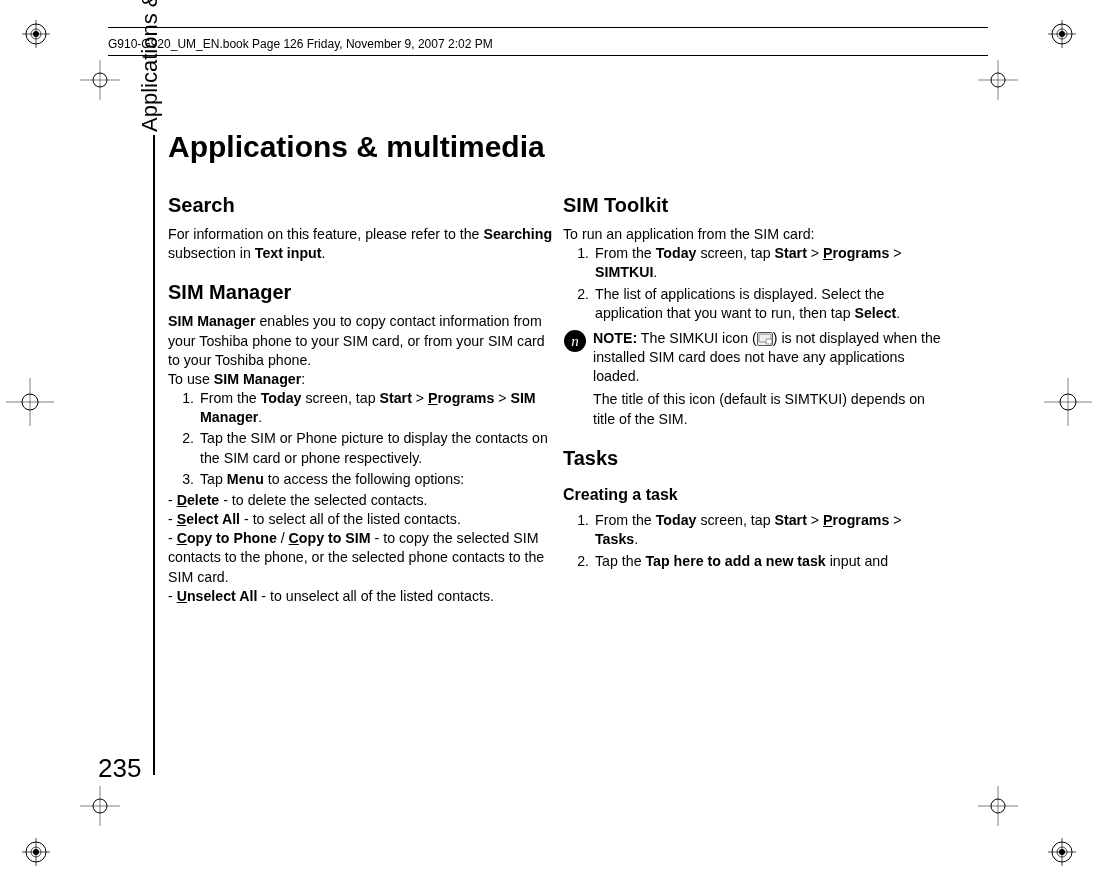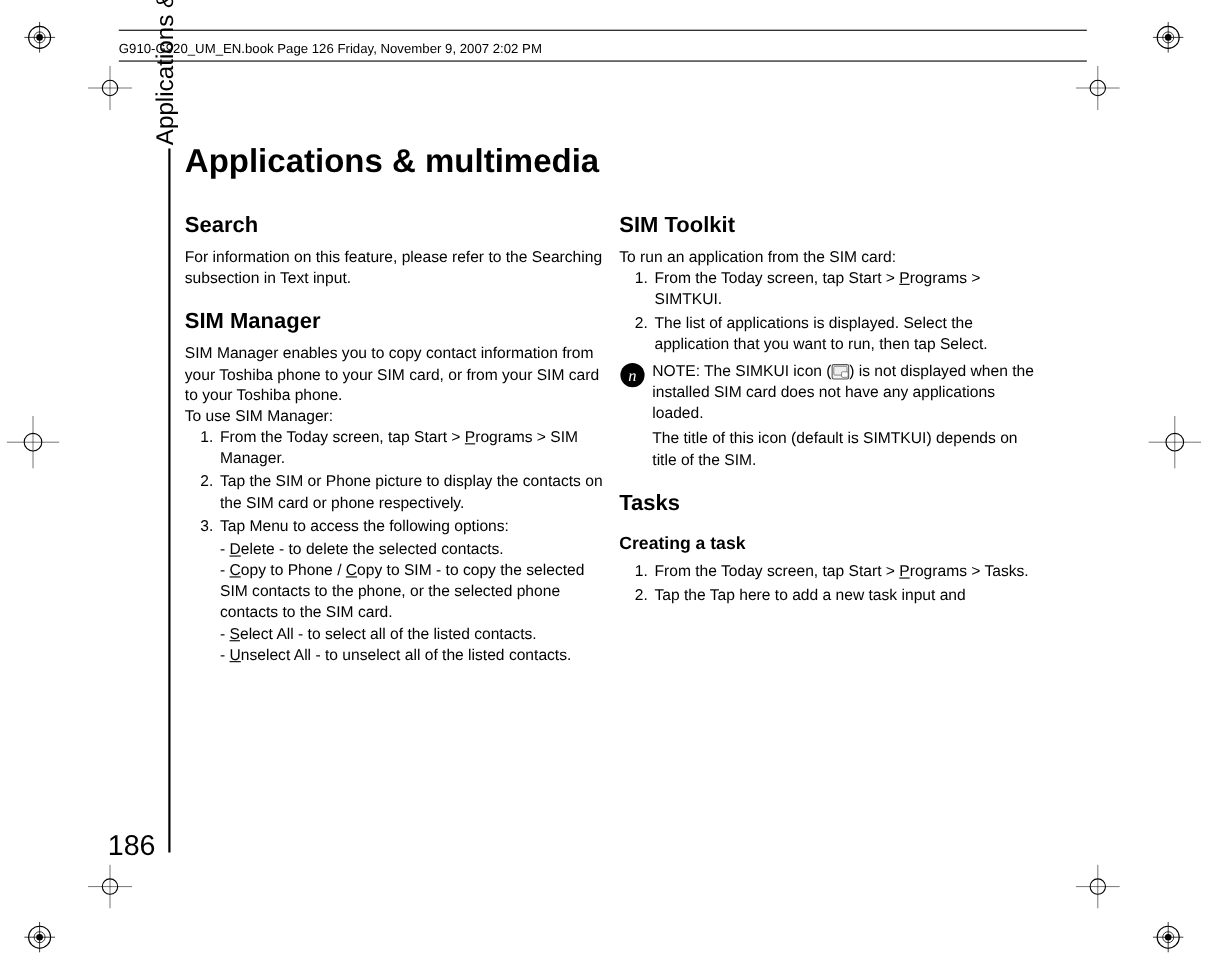--- a/index.html
+++ b/index.html
@@ -58,26 +58,26 @@
       position: absolute;
       top: 188px;
       width: 385px;
       font-size: 14.2px;
       line-height: 1.35;
     }
     .col1 { left: 168px; }
     .col2 { left: 563px; }
     h2.sec { font-size: 20px; font-weight: bold; margin-top: 4px; margin-bottom: 6px; }
     h3.subsec { font-size: 16px; font-weight: bold; margin-top: 12px; margin-bottom: 6px; }
-    .b { font-weight: normal; }
+    .b { font-weight: bold; }
     .u { text-decoration: underline; }
     .ol-item { display: flex; margin-bottom: 2px; }
     .ol-num { width: 32px; flex-shrink: 0; text-align: right; padding-right: 6px; }
     .ol-body { flex: 1; }
-    .sub-indent { margin-left: 32px; }
+    .sub-indent { }
     .note-row { display: flex; margin-top: 6px; margin-bottom: 4px; }
     .note-icon { width: 24px; height: 24px; flex-shrink: 0; margin-right: 6px; }
     .note-icon svg { width: 24px; height: 24px; }
     .note-body { flex: 1; }
     .note-body2 { margin-left: 30px; margin-top: 4px; }
     .sim-icon { display: inline-block; width: 16px; height: 14px; border: 1px solid #555; border-radius: 2px; vertical-align: -2px; font-size: 9px; text-align: center; line-height: 12px; background: #f4f4f4; }
     .spacer1 { height: 12px; }
   </style>
 </head>
 <body>
@@ -163,21 +163,21 @@
     </svg>
 </div>
 
 <div class="hr-line-top"></div>
 <div class="header-line">G910-G920_UM_EN.book  Page 126  Friday, November 9, 2007  2:02 PM</div>
 <div class="hr-line-bottom"></div>
 
 <div class="vtab-text">Applications &amp; multimedia</div>
 <div class="vrule"></div>
 
-<div class="page-number">186</div>
+<div class="page-number">235</div>
 
 <div class="page-title">Applications &amp; multimedia</div>
 
 <div class="col col1">
   <h2 class="sec">Search</h2>
   <p>
     <span>For information on this feature, please refer to the </span><span class="b">Searching</span><span> subsection in </span><span class="b">Text input</span><span>.</span>
   </p>
   <div class="spacer1"></div>
   <h2 class="sec">SIM Manager</h2>
@@ -200,24 +200,24 @@
   <div class="ol-item">
     <div class="ol-num">3.</div>
     <div class="ol-body">
       <span>Tap </span><span class="b">Menu</span><span> to access the following options:</span>
     </div>
   </div>
   <div class="sub-indent">
     <span>- </span><span class="b"><span class="u">D</span><span>elete</span></span><span> - to delete the selected contacts.</span>
   </div>
   <div class="sub-indent">
+    <span>- </span><span class="b"><span class="u">S</span><span>elect All</span></span><span> - to select all of the listed contacts.</span>
+  </div>
+  <div class="sub-indent">
     <span>- </span><span class="b"><span class="u">C</span><span>opy to Phone</span></span><span> / </span><span class="b"><span class="u">C</span><span>opy to SIM</span></span><span> - to copy the selected SIM contacts to the phone, or the selected phone contacts to the SIM card.</span>
-  </div>
-  <div class="sub-indent">
-    <span>- </span><span class="b"><span class="u">S</span><span>elect All</span></span><span> - to select all of the listed contacts.</span>
   </div>
   <div class="sub-indent">
     <span>- </span><span class="b"><span class="u">U</span><span>nselect All</span></span><span> - to unselect all of the listed contacts.</span>
   </div>
 </div>
 
 <div class="col col2">
   <h2 class="sec">SIM Toolkit</h2>
   <p>To run an application from the SIM card:</p>
   <div class="ol-item">

